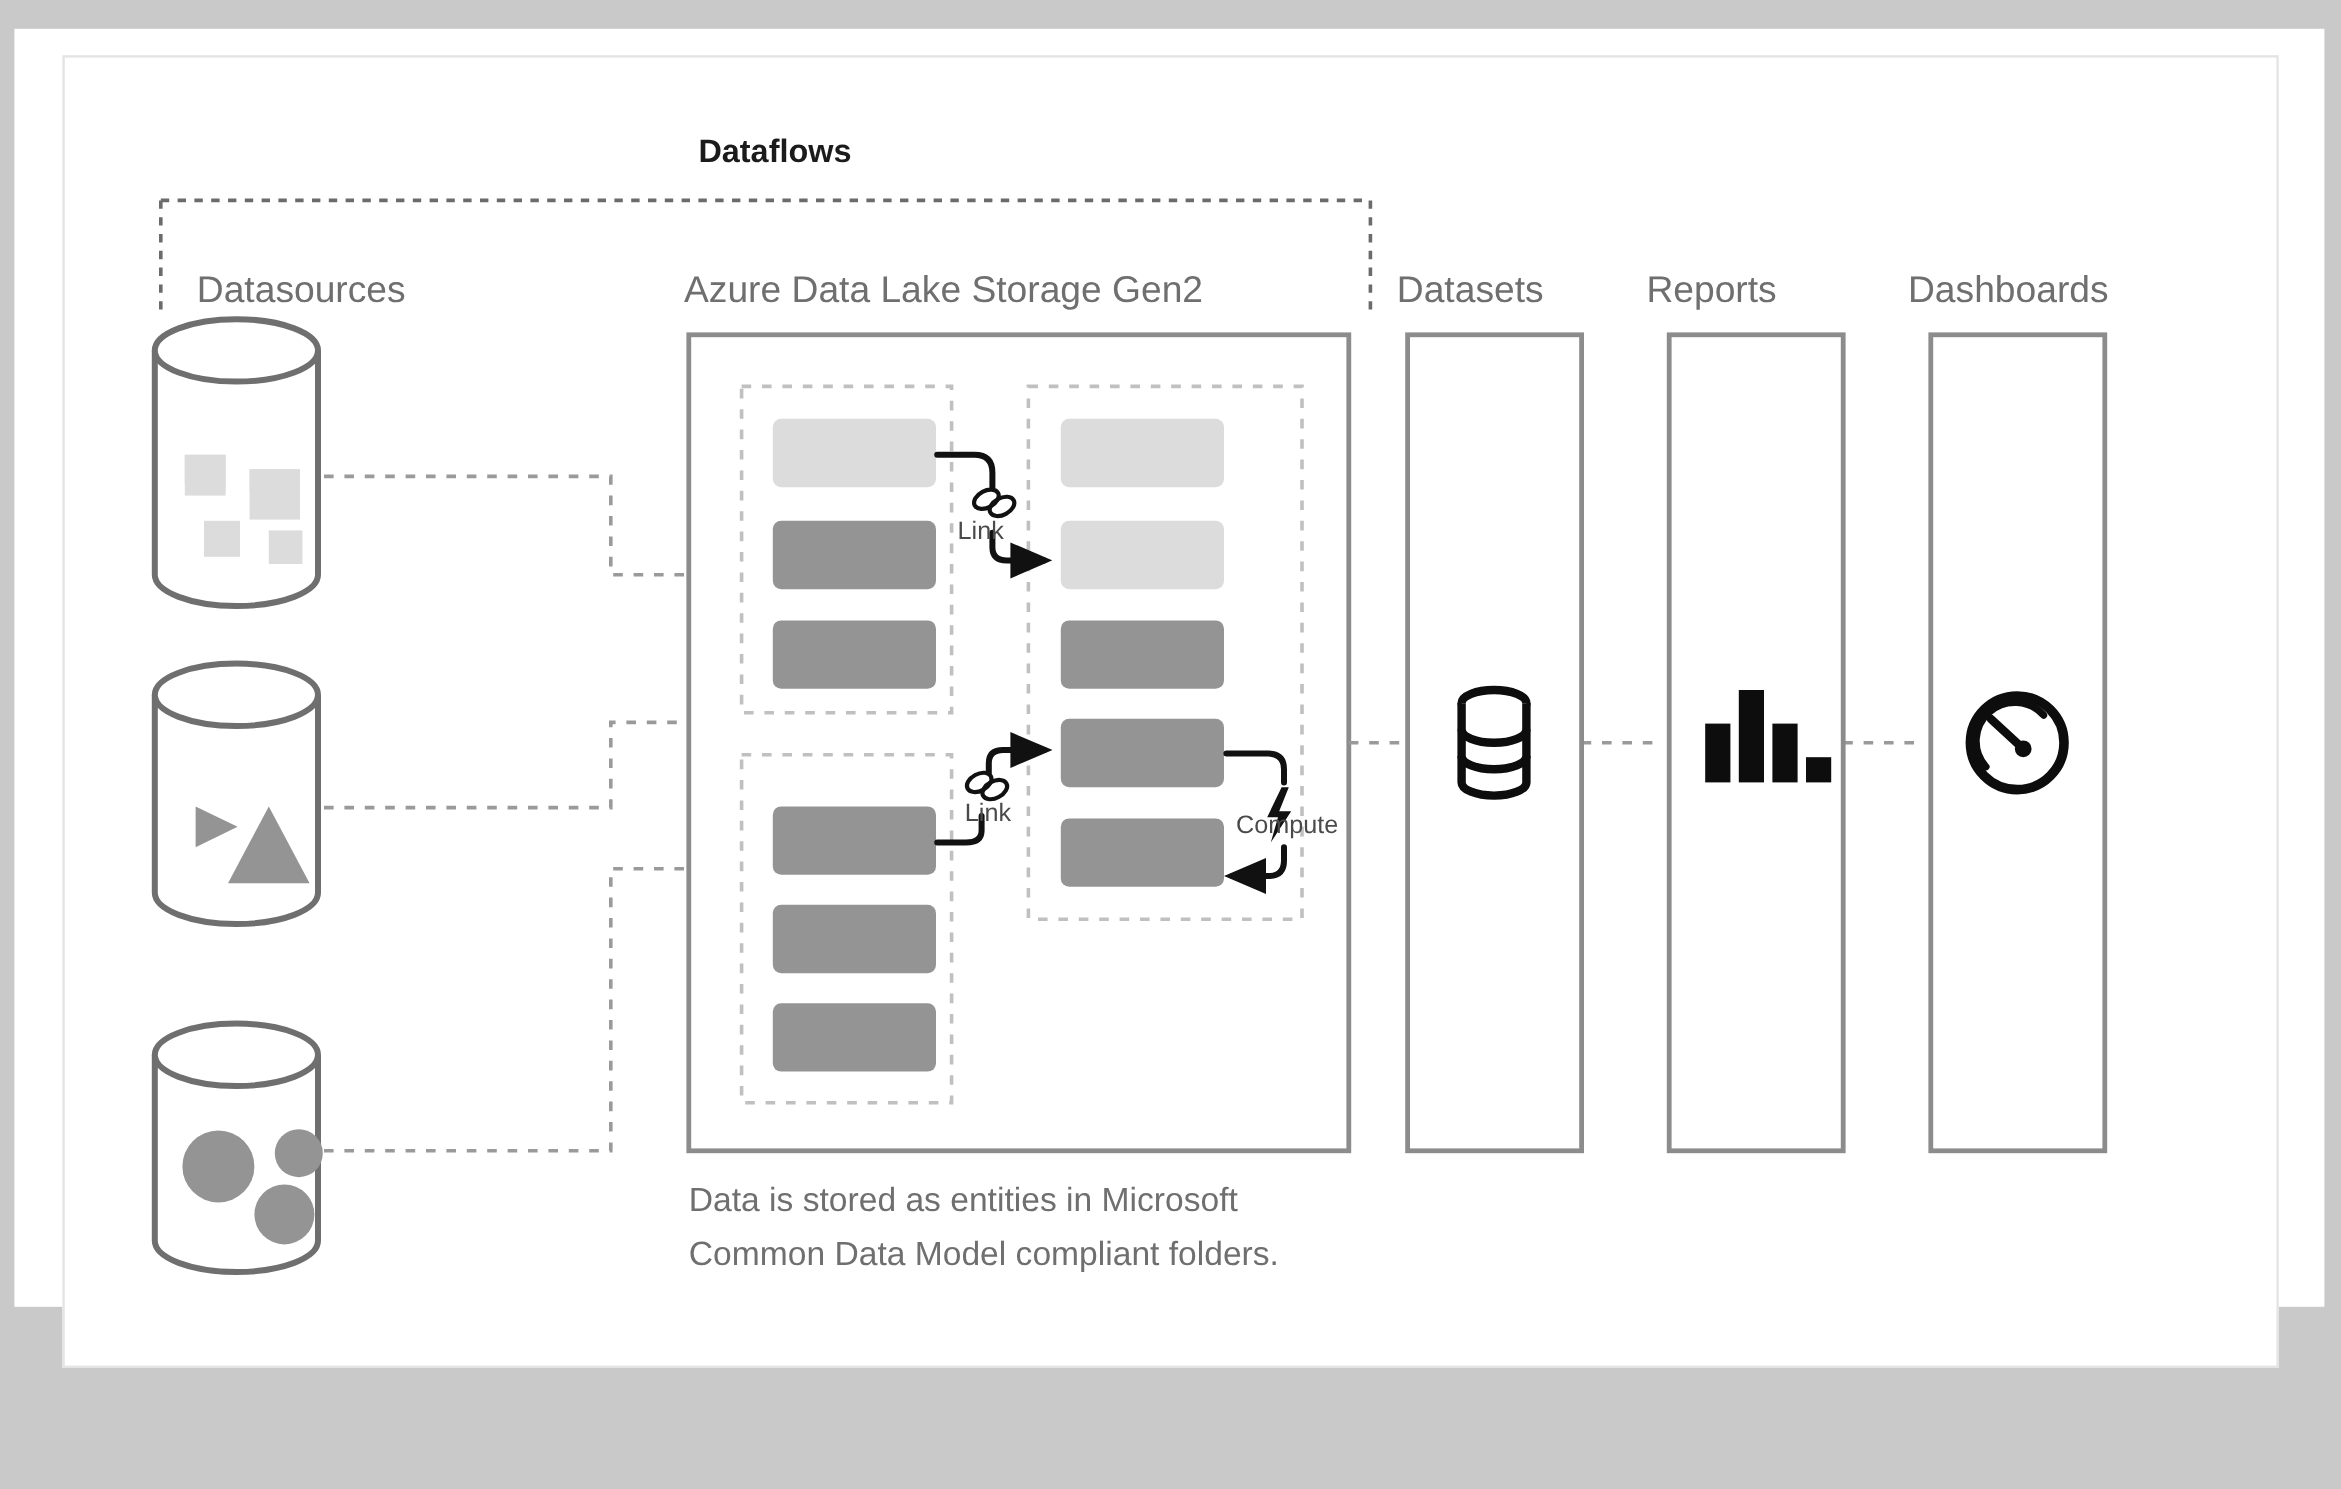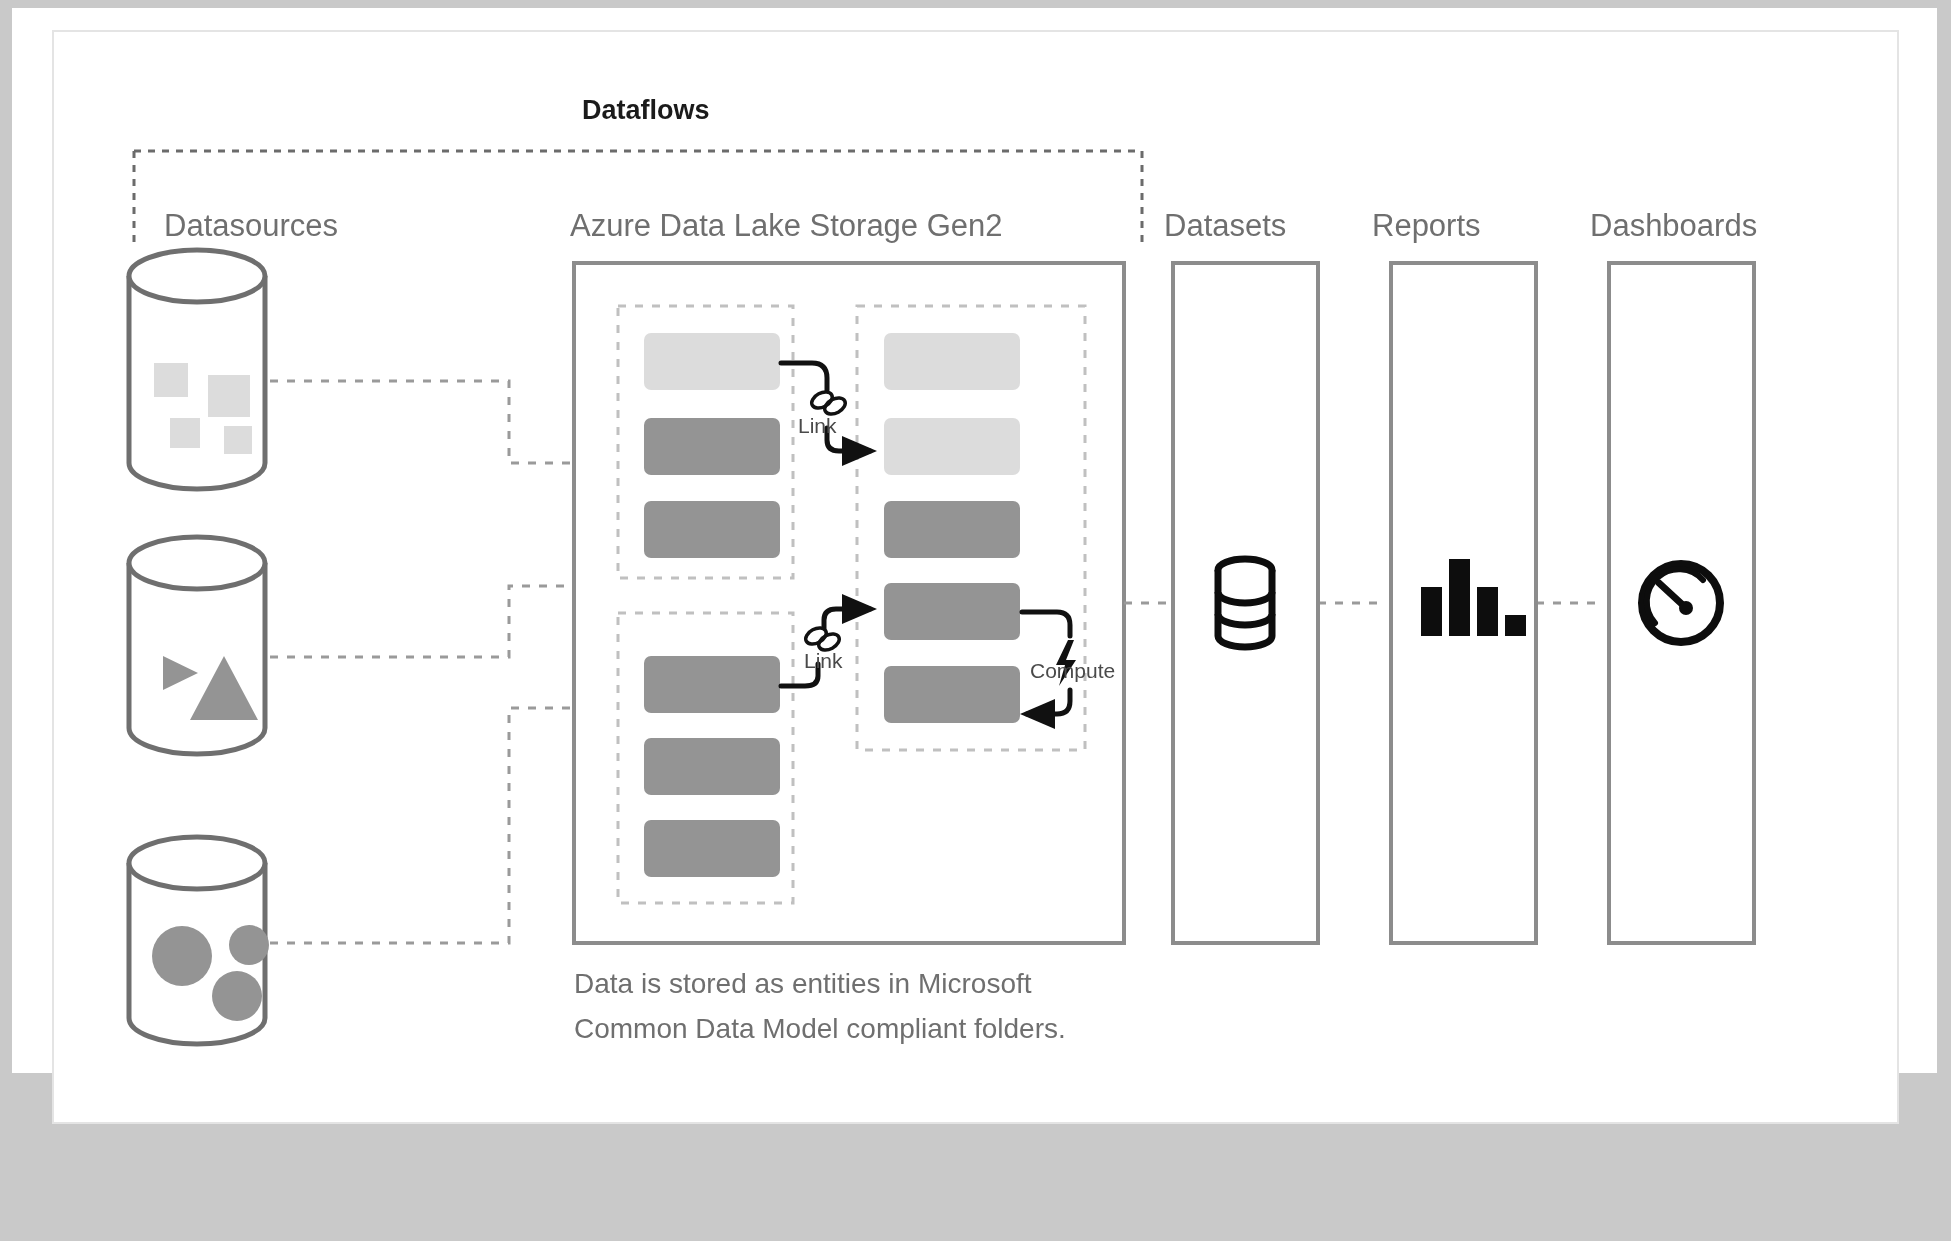--- a/index.html
+++ b/index.html
@@ -9,21 +9,21 @@
   }
   body {
     width: 1951px;
     height: 1241px;
     font-family: "Liberation Sans", sans-serif;
     overflow: hidden;
   }
   .canvas {
     position: absolute;
     left: 12px;
-    top: 8px;
+    top: 24px;
     width: 1925px;
     height: 1065px;
     background: #ffffff;
   }
   .inner-frame {
     position: absolute;
     left: 40px;
     top: 22px;
     width: 1843px;
     height: 1090px;

